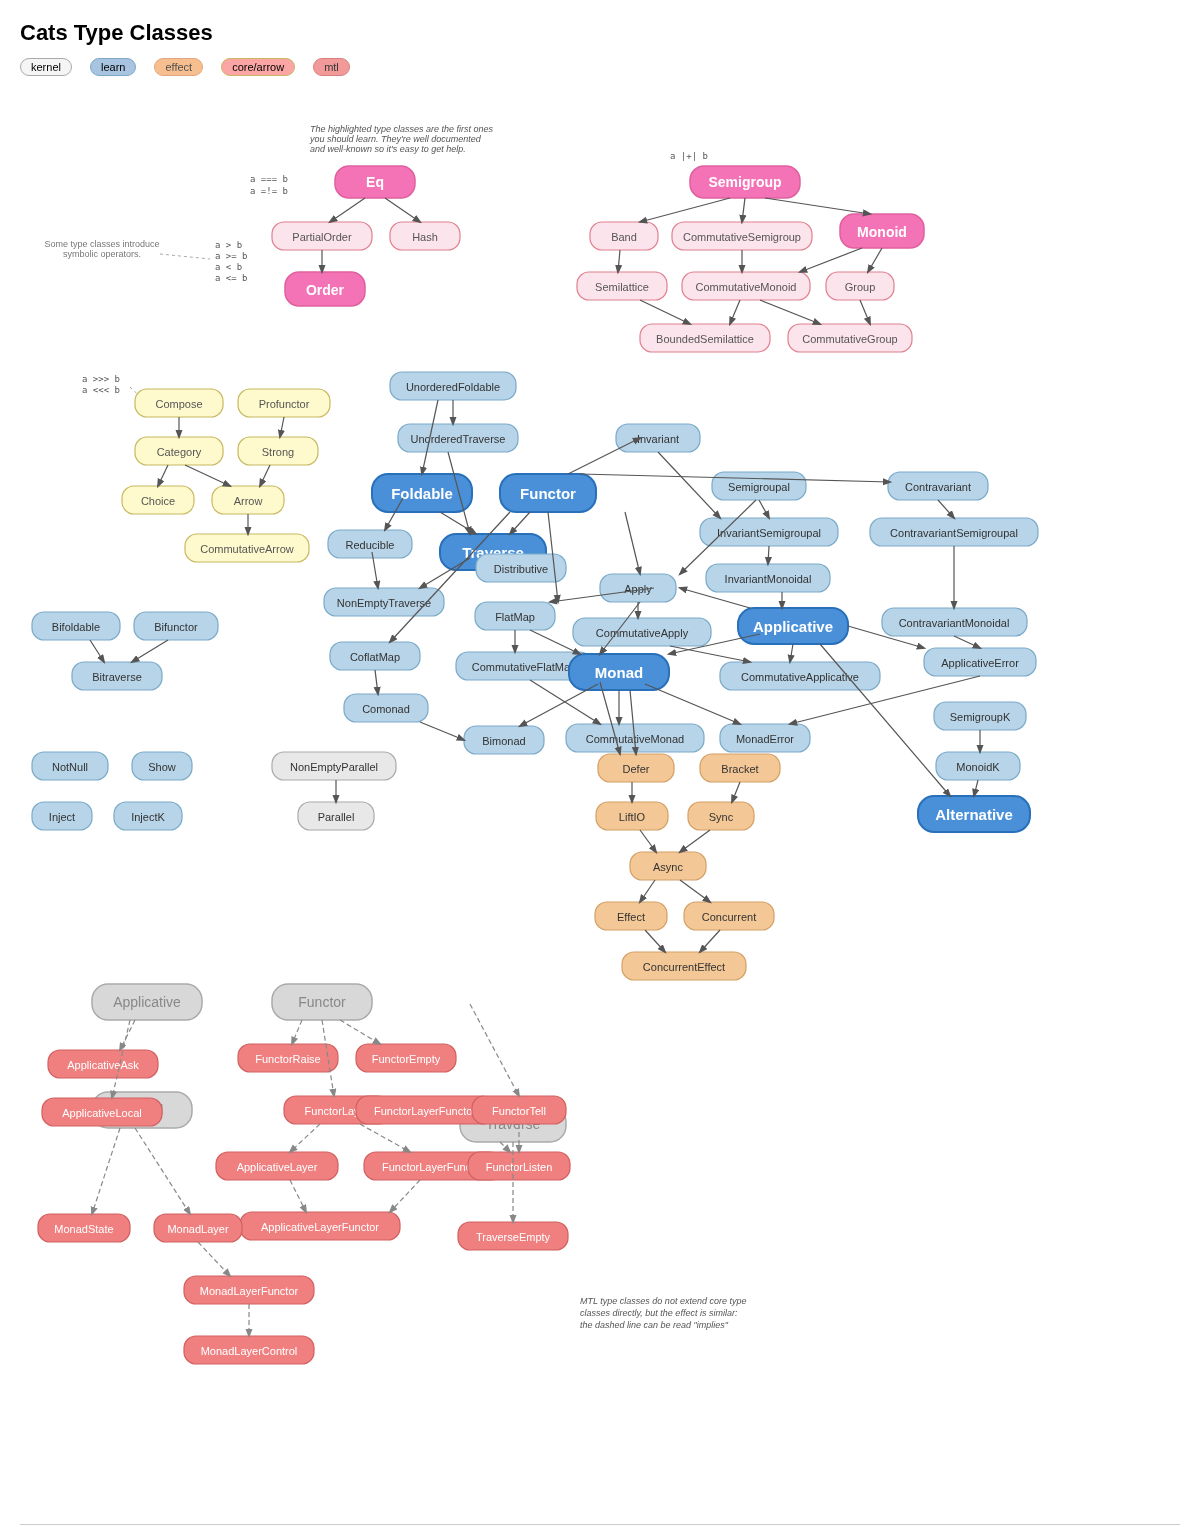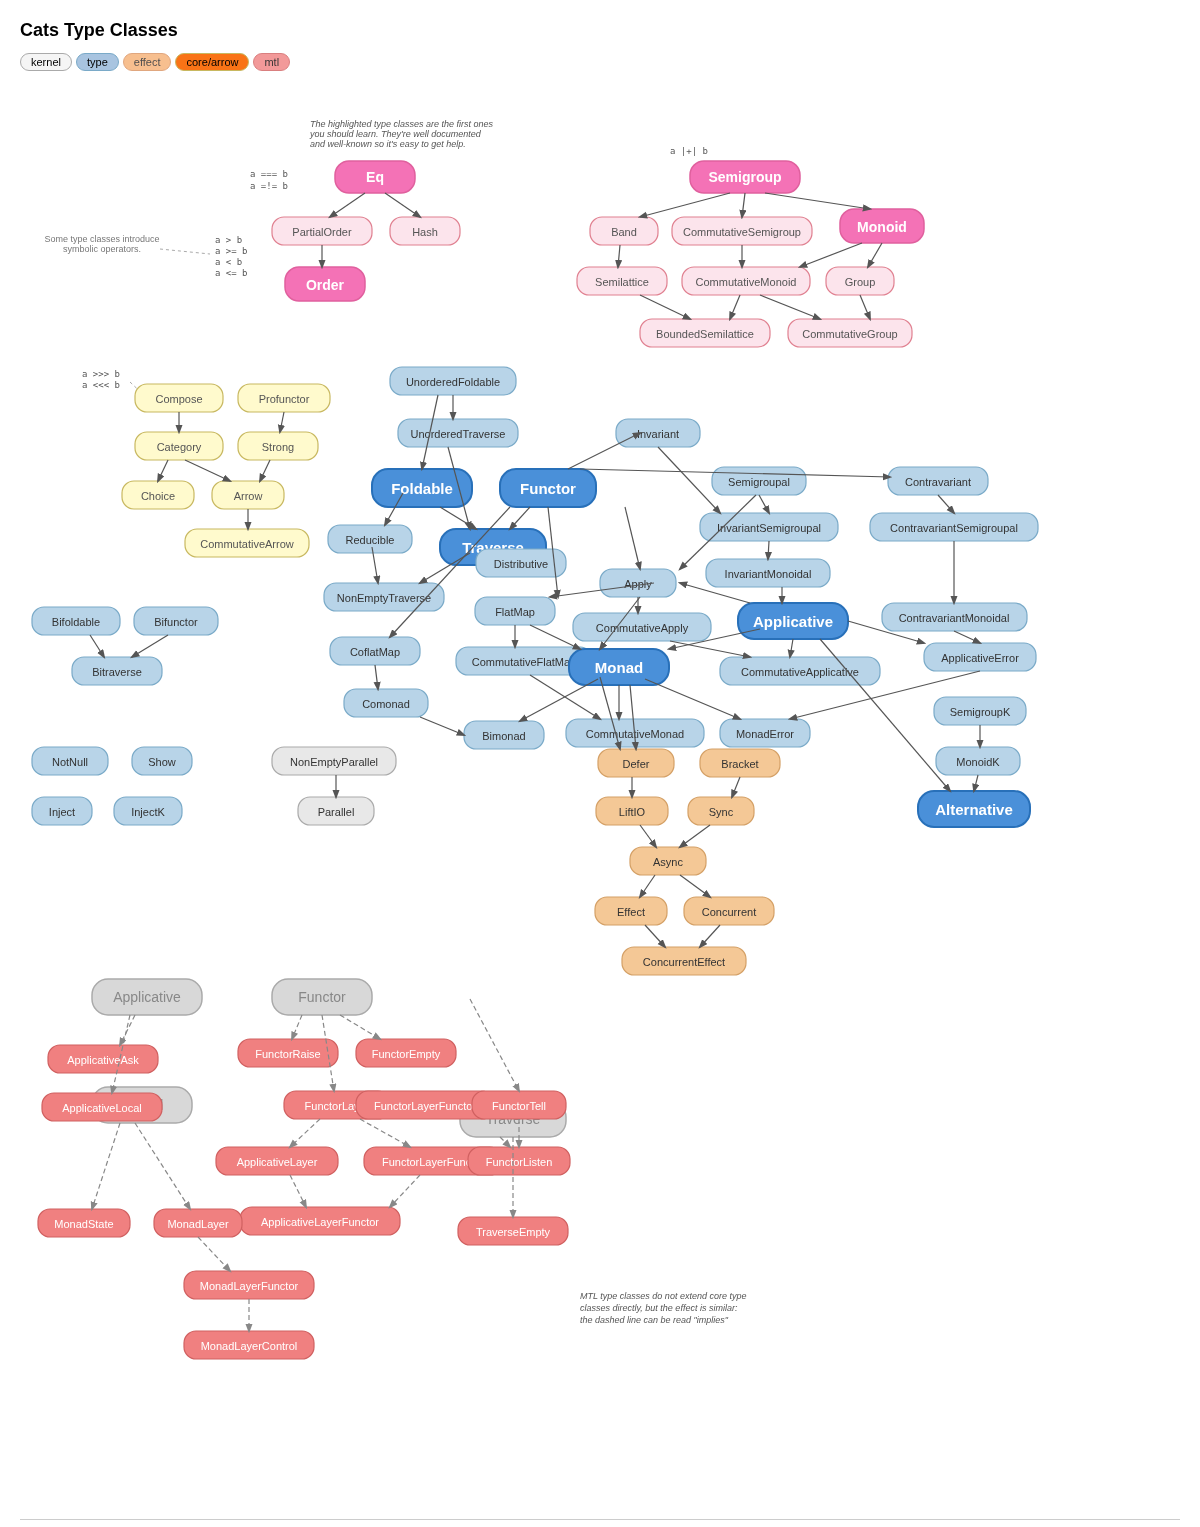--- a/index.html
+++ b/index.html
@@ -10,40 +10,40 @@
       min-height: 1527px;
       overflow-x: hidden;
     }
     .page-container {
       width: 1200px;
       min-height: 1527px;
       position: relative;
       padding: 20px;
     }
     .title {
-      font-size: 18px;
+      font-size: 22px;
       font-weight: bold;
       margin-bottom: 12px;
     }
     .legend {
       display: flex;
       flex-wrap: wrap;
-      gap: 4px;
+      gap: 18px;
       margin-bottom: 8px;
     }
     .legend-item {
       border-radius: 12px;
       padding: 2px 10px;
       font-size: 11px;
       border: 1.5px solid #999;
     }
     .legend-kernel { background: #f5f5f5; border-color: #aaa; }
     .legend-core { background: #a8c4e0; border-color: #7aaac8; }
     .legend-effect { background: #f4a460; border-color: #d4824a; opacity: 0.7; }
-    .legend-core-arrow { background: #f97316; border-color: #c8b860; }
+    .legend-core-arrow { background: #fca5a5; border-color: #c8b860; }
     .legend-mtl { background: #f08080; border-color: #d06060; opacity: 0.8; text-align: right; }
 
     
     .diagram-area {
       position: relative;
       width: 100%;
     }
 
     .footer {
       text-align: center;
@@ -55,21 +55,21 @@
     }
   </style>
 </head>
 <body>
 
 <div class="page-container">
   <div class="title">Cats Type Classes</div>
 
   <div class="legend">
     <span class="legend-item legend-kernel">kernel</span>
-    <span class="legend-item legend-core">type</span>
+    <span class="legend-item legend-core">learn</span>
     <span class="legend-item legend-effect">effect</span>
     <span class="legend-item legend-core-arrow">core/arrow</span>
     <span class="legend-item legend-mtl">mtl</span>
   </div>
 
   <div class="diagram-area">
     <svg width="1160" height="1430" viewBox="0 0 1160 1430" xmlns="http://www.w3.org/2000/svg" style="display:block;">
       <defs>
         <marker id="arrow" markerWidth="8" markerHeight="8" refX="6" refY="3" orient="auto">
           <path d="M0,0 L0,6 L8,3 z" fill="#555"></path>

